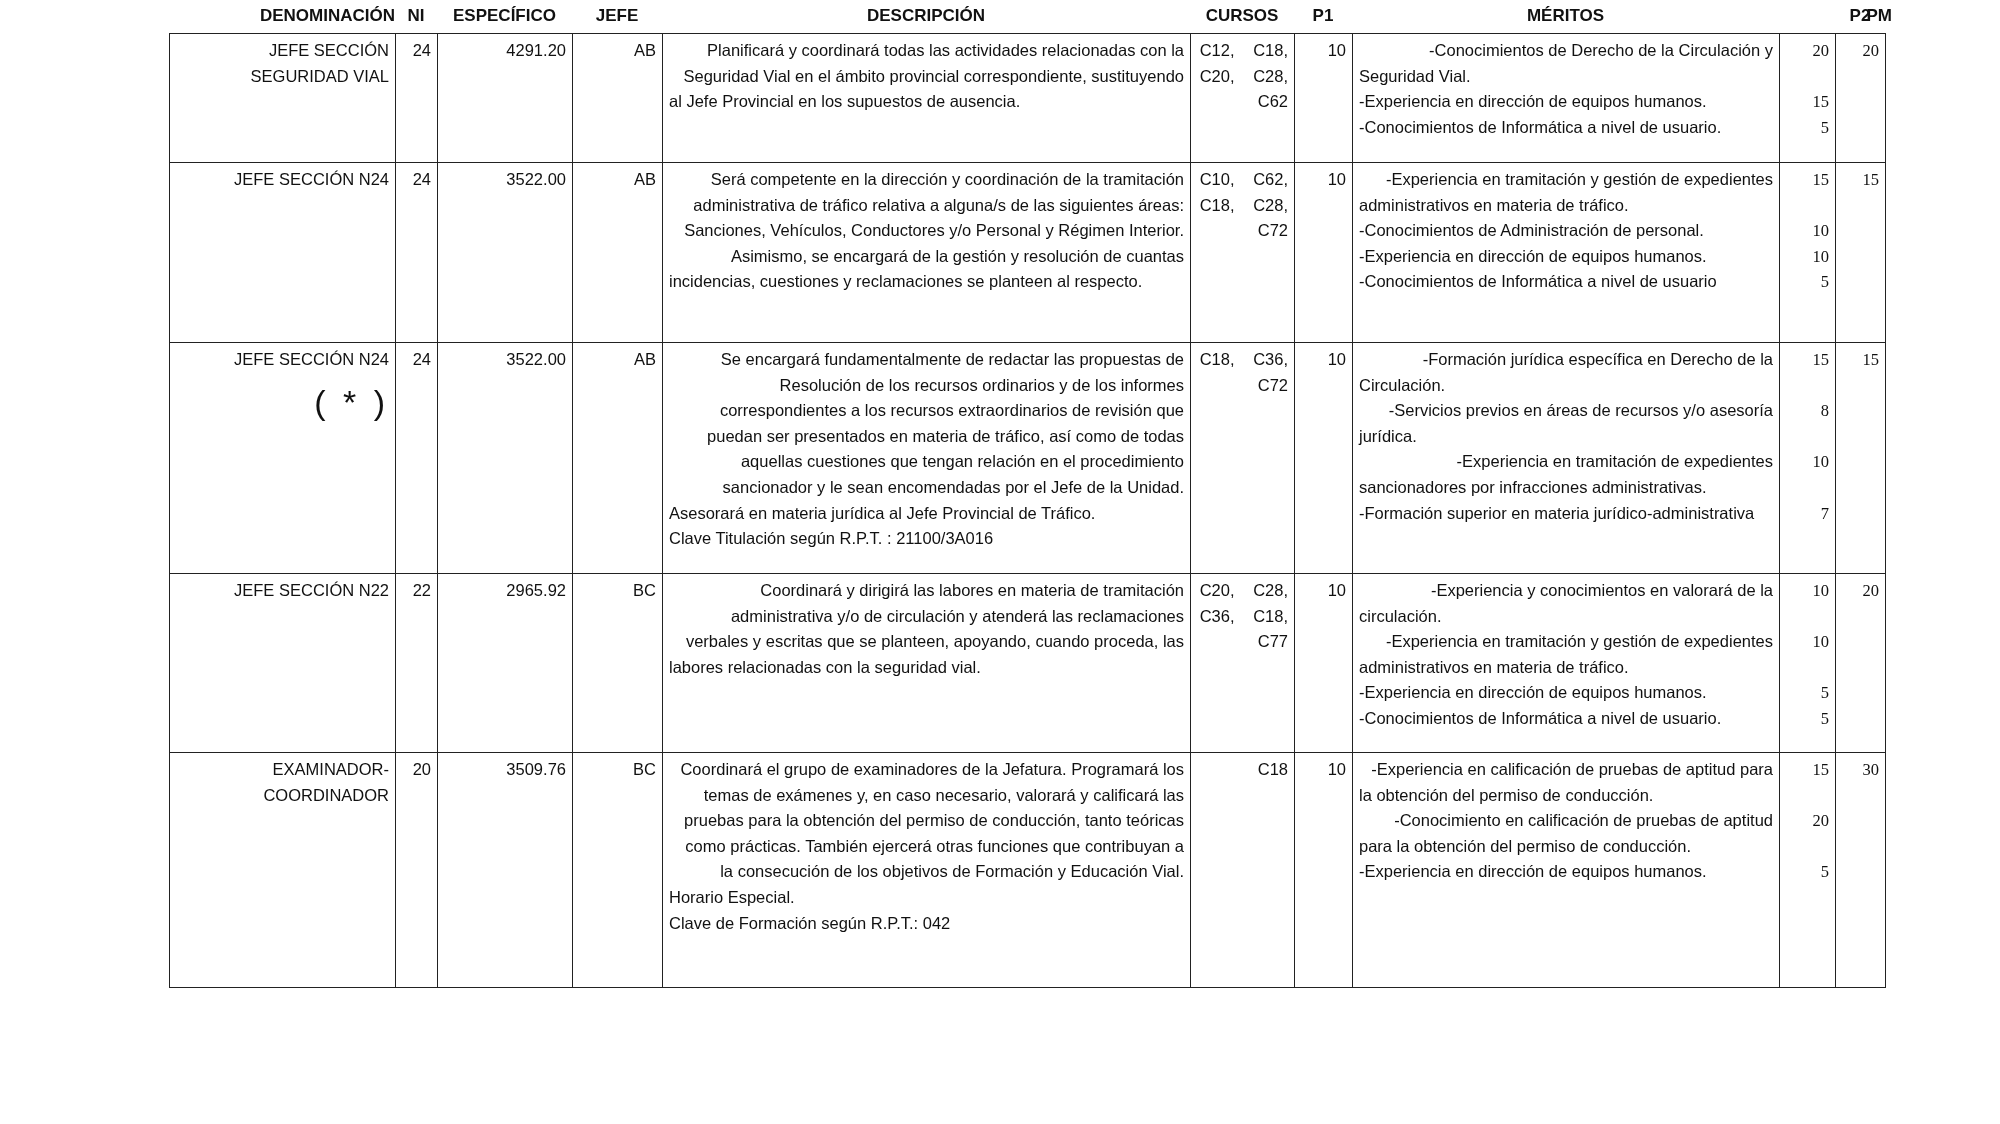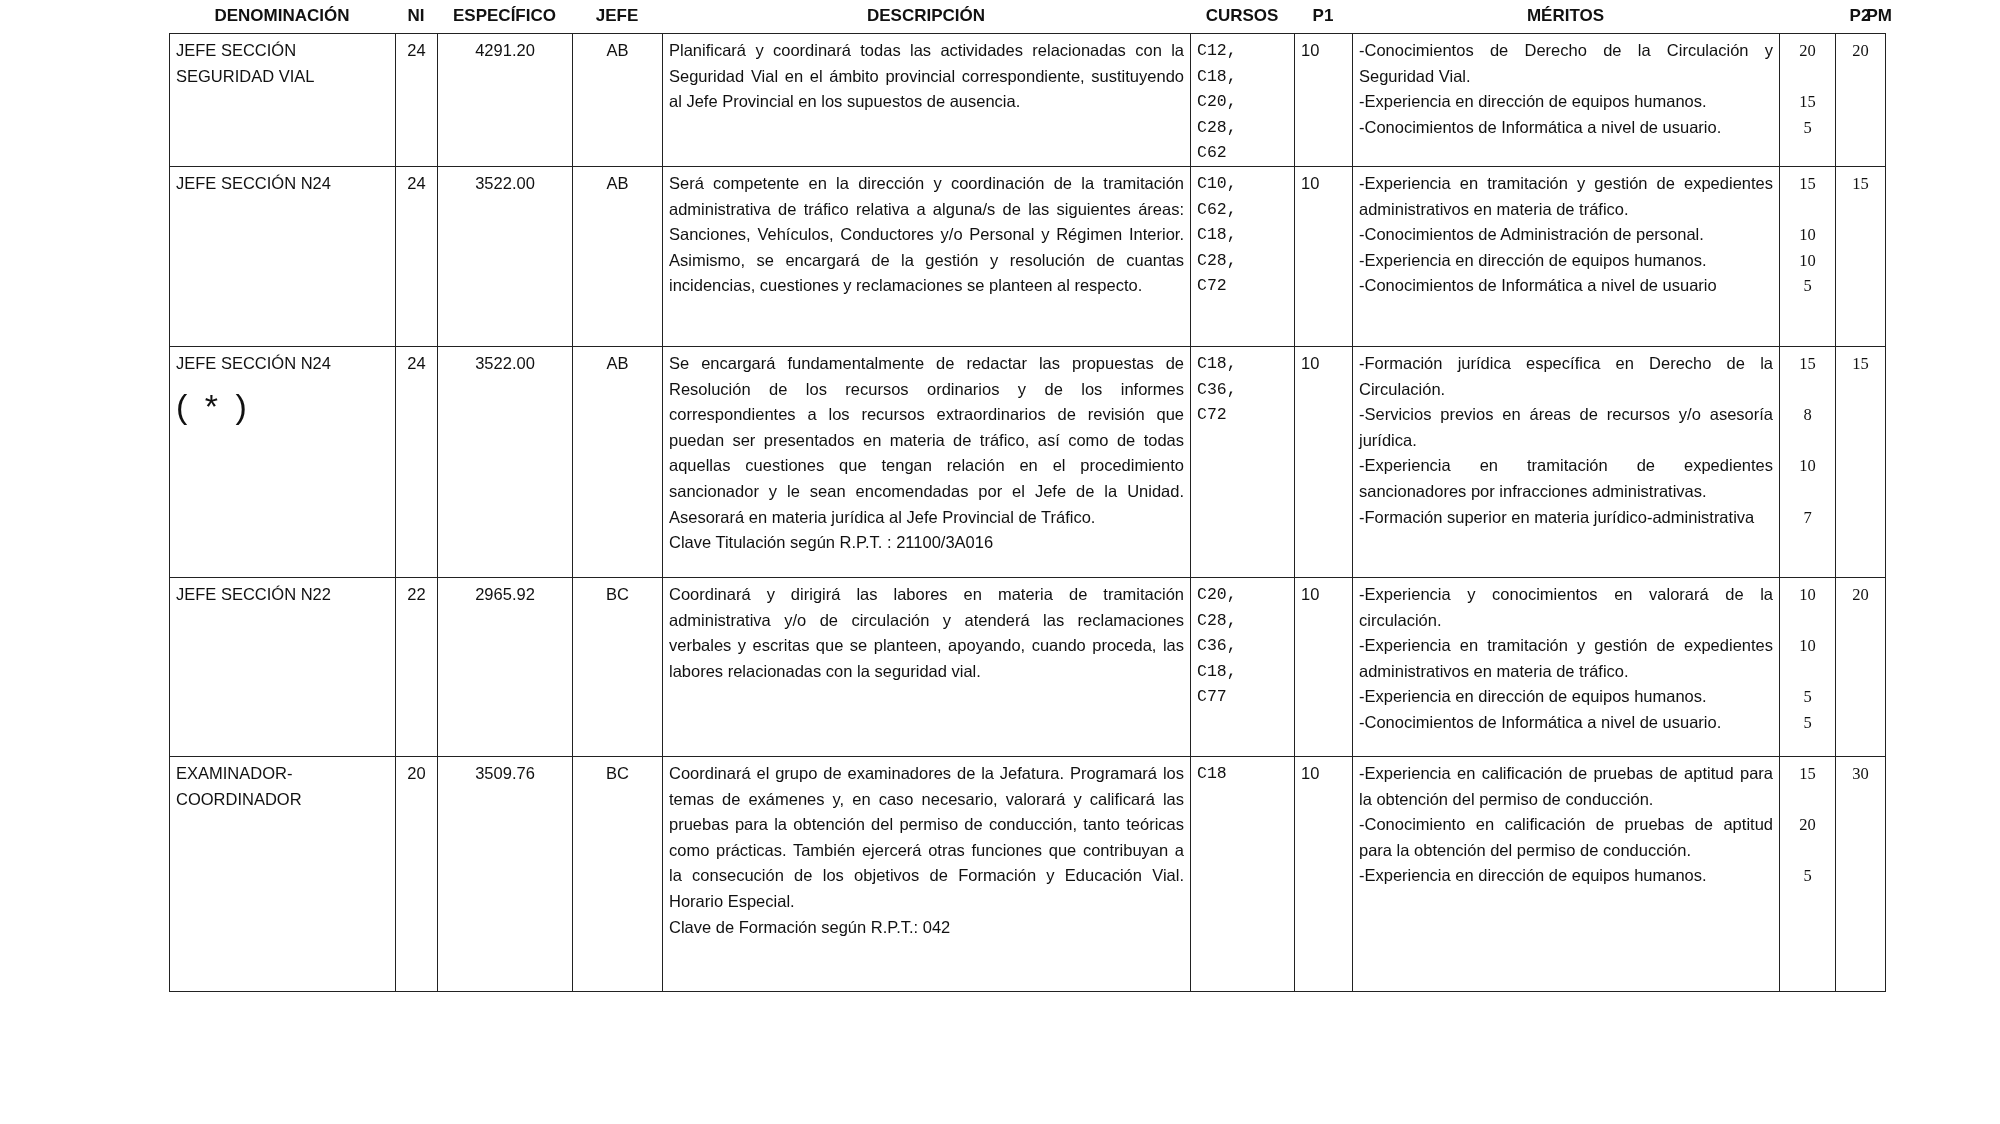--- a/index.html
+++ b/index.html
@@ -1,33 +1,33 @@
 <!DOCTYPE html>
 <html><head>
 <meta charset="utf-8">
 <style>
   html, body { margin:0; padding:0; background:#ffffff; }
   body { width:2000px; height:1124px; position:relative; overflow:hidden;
          font-family:"Liberation Sans", sans-serif; color:#111; }
   .hdr { position:absolute; top:6px; font-weight:bold; font-size:17px; text-align:center; }
   table.grid { position:absolute; left:169px; top:33px; border-collapse:collapse; table-layout:fixed; }
   table.grid td { border:1.6px solid #222; vertical-align:top; padding:4px 6px 0 6px;
-                  font-size:16.5px; line-height:25.6px; }
+                  font-size:16.5px; line-height:25.6px;text-align:right; }
   td.c { text-align:center; }
   td.j { text-align:justify; text-align-last:left; }
   .pmv { font-family:"Liberation Serif", serif; font-size:16px; text-align:center; }
   .pmv div { height:25.6px; }
-  .crs { word-spacing:14px;font-family:Liberation Mono, monospace; }
+  .crs { word-spacing:14px; }
   .star { font-size:34px; line-height:46px; margin-top:6px; letter-spacing:4px; }
   .mline { display:block; }
 </style>
 </head>
 <body>
 
-<div class="hdr" style="left:169px;width:226px;">DENOMINACIÓN</div>
+<div class="hdr" style="left:169px;width:226px;text-align:right;">DENOMINACIÓN</div>
 <div class="hdr" style="left:395px;width:42px;">NI</div>
 <div class="hdr" style="left:437px;width:135px;">ESPECÍFICO</div>
 <div class="hdr" style="left:572px;width:90px;">JEFE</div>
 <div class="hdr" style="left:662px;width:528px;">DESCRIPCIÓN</div>
 <div class="hdr" style="left:1190px;width:104px;">CURSOS</div>
 <div class="hdr" style="left:1294px;width:58px;">P1</div>
 <div class="hdr" style="left:1352px;width:427px;text-align:center;">MÉRITOS</div>
 <div class="hdr" style="left:1836px;width:56px;text-align:right;">PM</div>
 <div class="hdr" style="left:1835px;width:50px;">P2</div>
 

